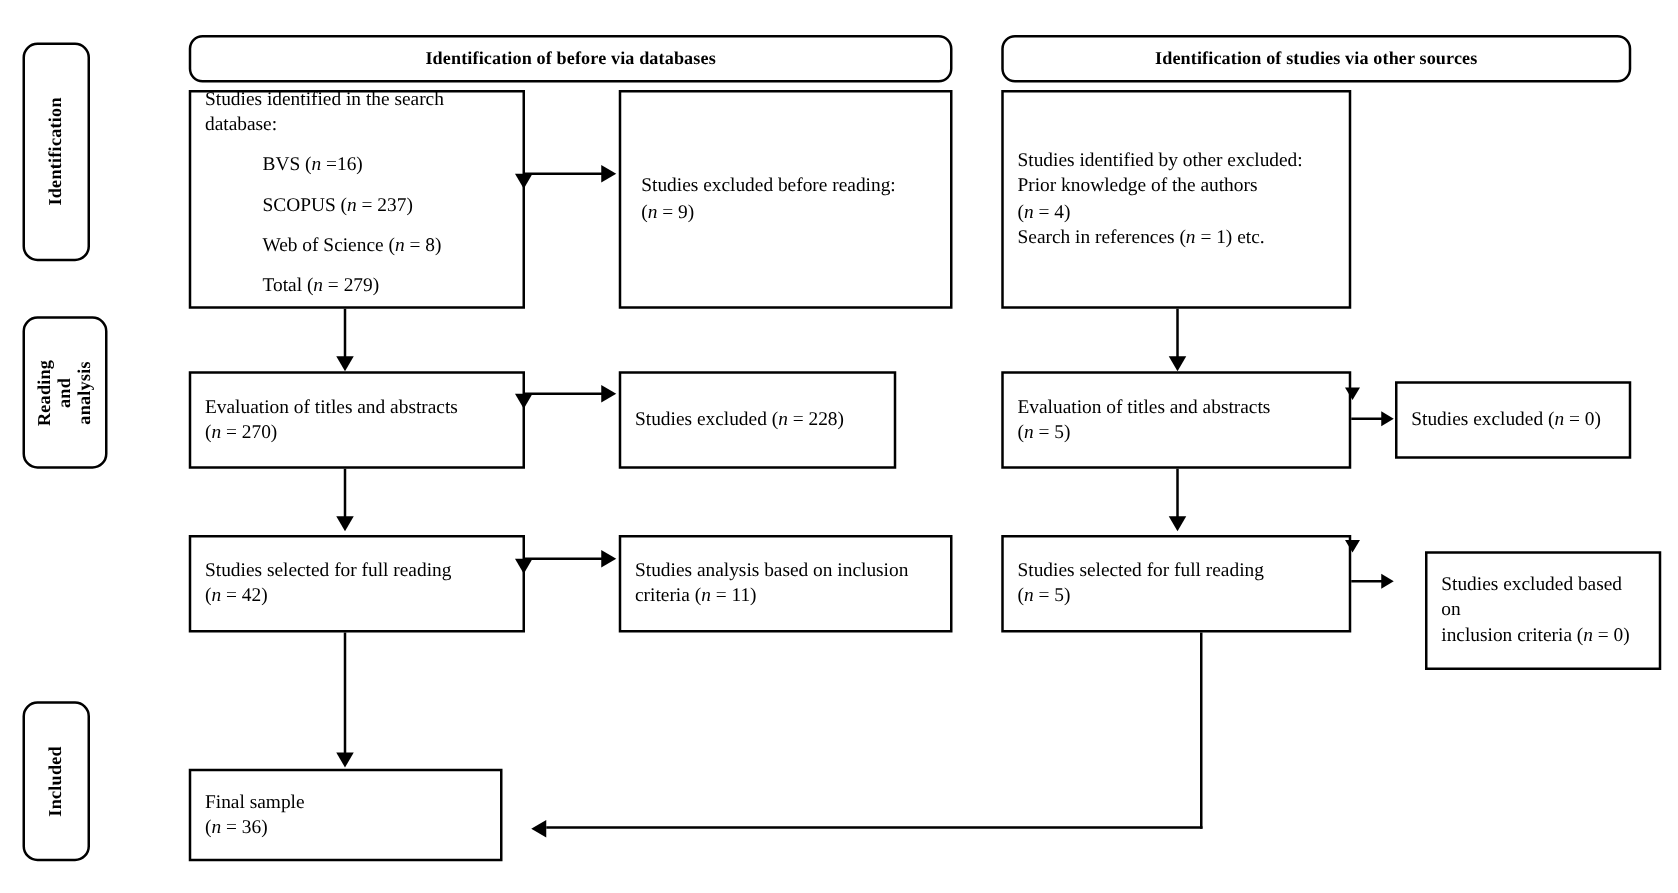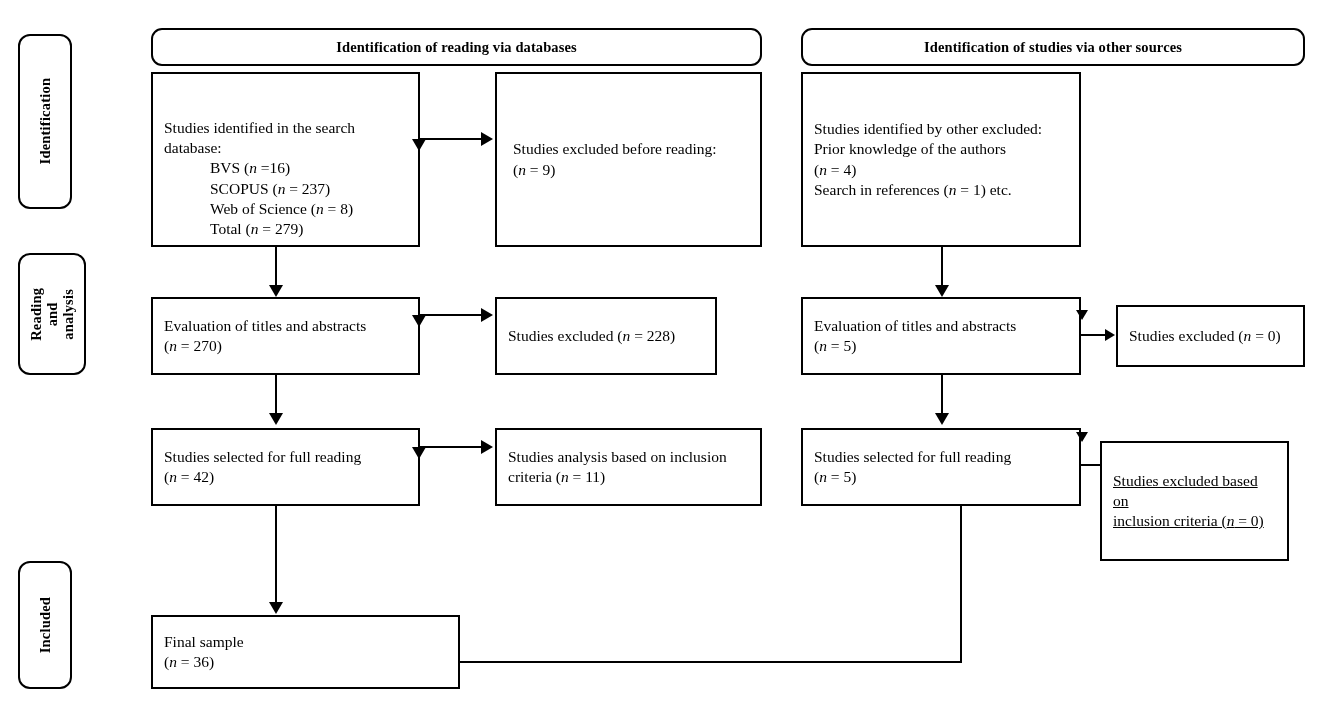--- a/index.html
+++ b/index.html
@@ -71,20 +71,21 @@
     font-size: 15.5px;
     line-height: 1.30;
     padding: 6px 11px;
   }
   .node .node-text {
     width: 100%;
   }
   .node-text .indent {
     display: block;
     padding-left: 46px;
+    margin-top: 12px;
   }
   .node-text .ln {
     display: block;
   }
   i.v {
     font-style: italic;
   }
 
   
   .conn {
@@ -136,21 +137,21 @@
 
   <div class="stage-pill multiline" style="left:18px; top:253px; width:68px; height:122px;">
     <span class="stage-text">Reading and analysis</span>
   </div>
 
   <div class="stage-pill" style="left:18px; top:561px; width:54px; height:128px;">
     <span class="stage-text">Included</span>
   </div>
 
   <div class="col-header" style="left:151px; top:28px; width:611px; height:38px;">
-    <span>Identification of reading via databases</span>
+    <span>Identification of before via databases</span>
   </div>
 
   <div class="col-header" style="left:801px; top:28px; width:504px; height:38px;">
     <span>Identification of studies via other sources</span>
   </div>
 
   <div class="node" style="left:151px; top:72px; width:269px; height:175px; align-items:flex-end; padding-top:13px;">
     <div class="node-text">
       <span class="ln">Studies identified in the search database:</span>
       <span class="indent">BVS (<i class="v">n</i> =16)</span>
@@ -248,34 +249,34 @@
     <div class="node-text">
       <span class="ln">Studies selected for full reading</span>
       <span class="ln">(<i class="v">n</i> = 5)</span>
     </div>
   </div>
 
   <div class="conn h" style="left:1081px; top:464px; width:27px;"></div>
   <div class="arrow small right" style="left:1105px; top:459px;"></div>
   <div class="arrow small down" style="left:1076px; top:432px;"></div>
 
-  <div class="node" style="left:1100px; top:441px; width:189px; height:120px;text-decoration:underline;">
+  <div class="node" style="left:1140px; top:441px; width:189px; height:95px;">
     <div class="node-text">
       <span class="ln">Studies excluded based on</span>
       <span class="ln">inclusion criteria (<i class="v">n</i> = 0)</span>
     </div>
   </div>
 
   <div class="conn v" style="left:275px; top:506px; width:2.4px; height:100px;"></div>
   <div class="arrow down" style="left:269px; top:602px;"></div>
 
   <div class="conn v" style="left:960px; top:506px; width:2px; height:157px;"></div>
   <div class="conn h" style="left:437px; top:661px; width:525px;"></div>
   <div class="arrow left" style="left:425px; top:656px;"></div>
 
-  <div class="node" style="left:151px; top:615px; width:309px; height:74px;">
+  <div class="node" style="left:151px; top:615px; width:251px; height:74px;">
     <div class="node-text">
       <span class="ln">Final sample</span>
       <span class="ln">(<i class="v">n</i> = 36)</span>
     </div>
   </div>
 
 </div>
 
 </body></html>

